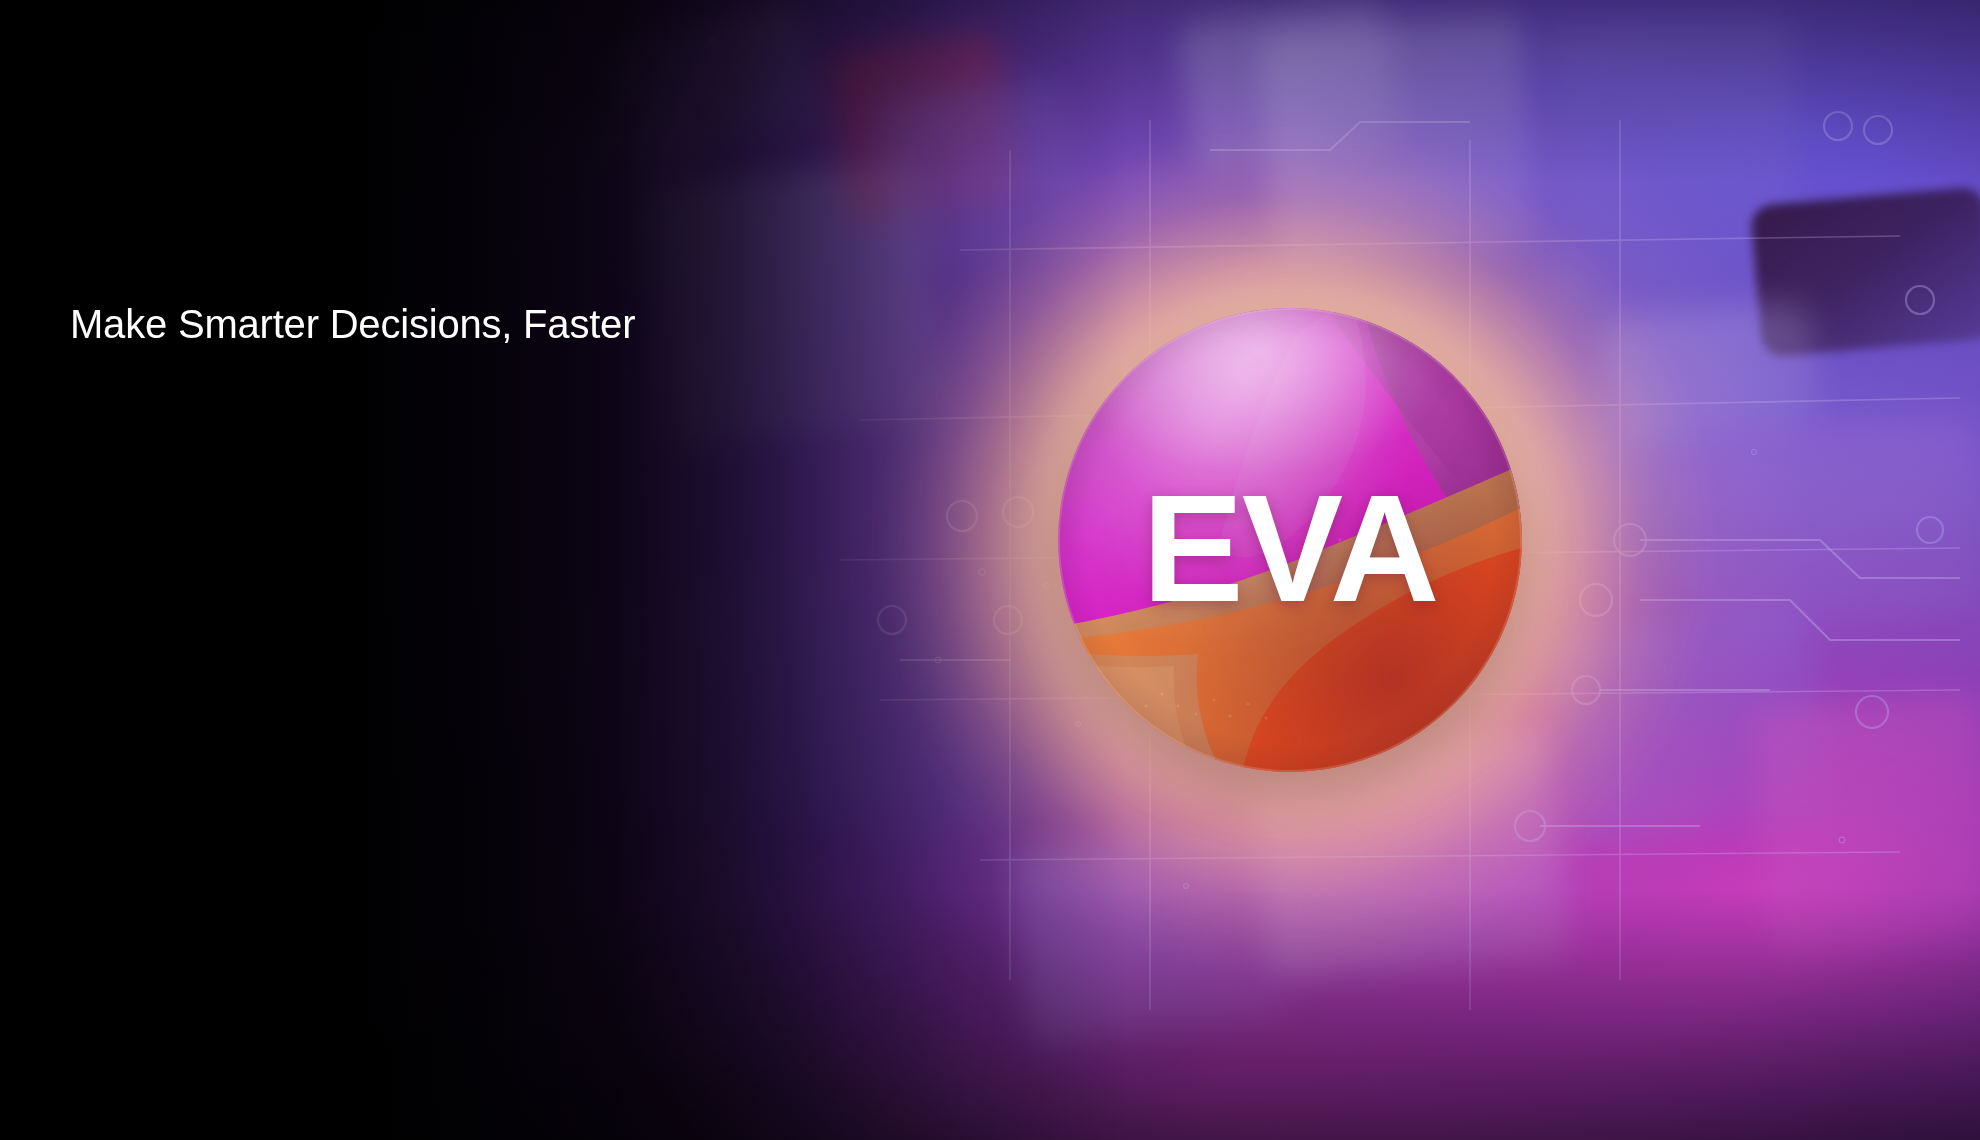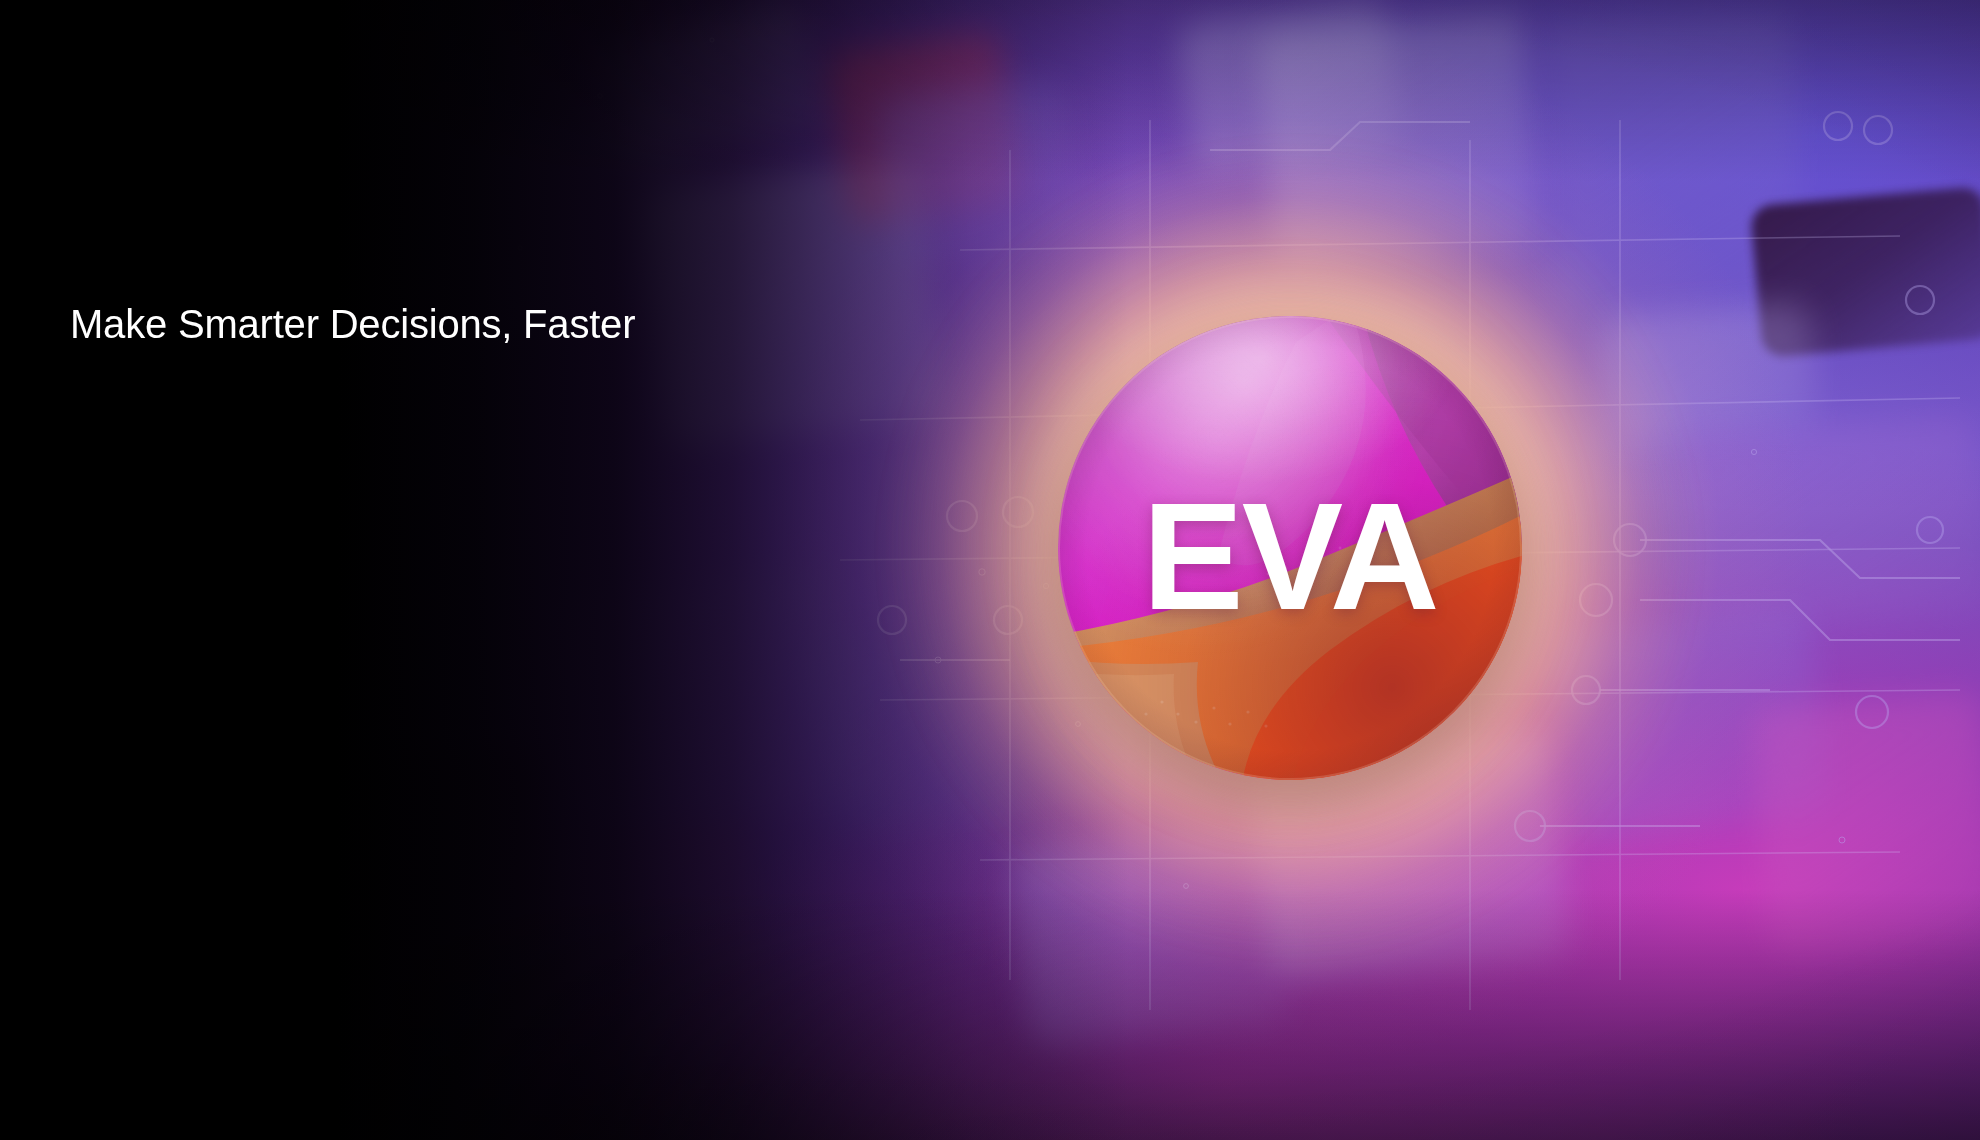--- a/index.html
+++ b/index.html
@@ -66,21 +66,21 @@
   .panel.sharp { filter:blur(5px); }
 
   
   .circuit { position:absolute; inset:0; opacity:.55; }
   .circuit line, .circuit path { stroke:#cfc2f5; fill:none; }
   .circuit circle { stroke:#b9a9ee; fill:none; }
 
   
   #orb-wrap {
     position:absolute;
-    left:1058px; top:316px;
+    left:1058px; top:308px;
     width:464px; height:464px;
   }
   #orb-glow {
     position:absolute; left:-140px; top:-140px;
     width:744px; height:744px; border-radius:50%;
     background:radial-gradient(circle, rgba(255,226,196,0.70) 28%, rgba(255,196,160,0.42) 44%, rgba(247,150,140,0.20) 58%, rgba(190,110,180,0.06) 72%, rgba(0,0,0,0) 82%);
     filter:blur(24px);
   }
   #orb {
     position:absolute; inset:0;

